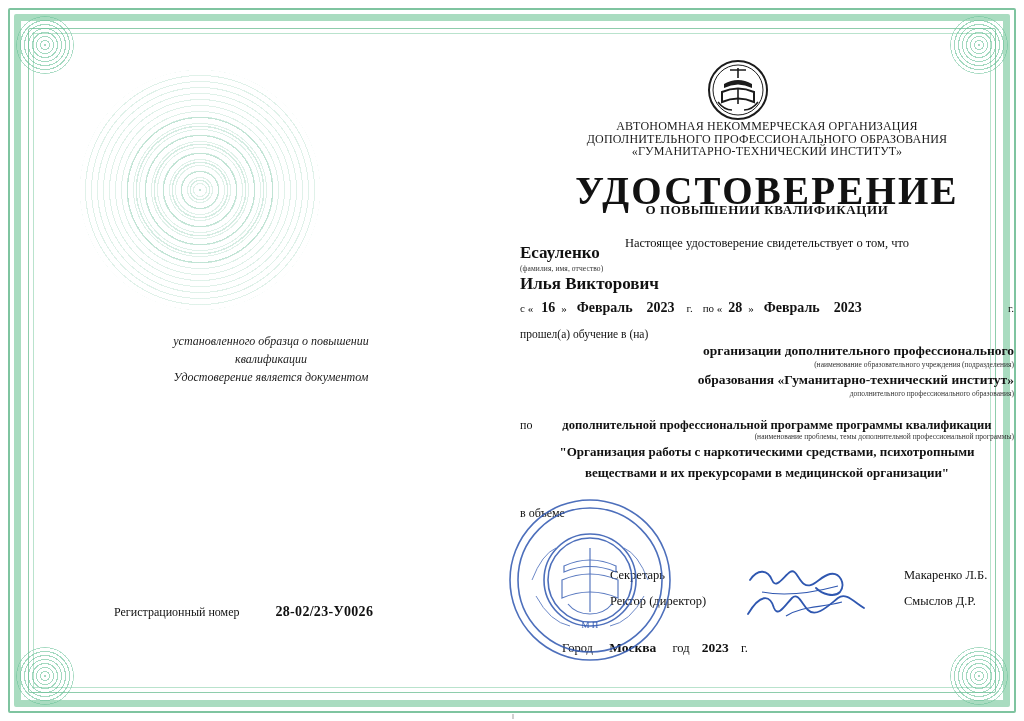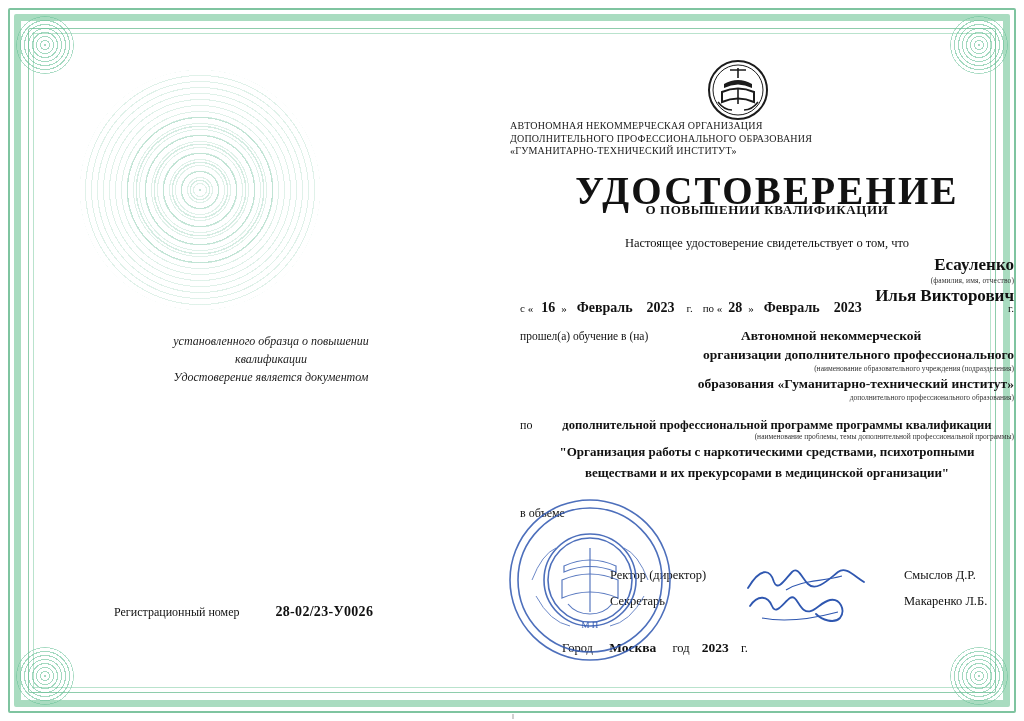--- a/index.html
+++ b/index.html
@@ -129,24 +129,25 @@
   .emblem {
     position: absolute;
     left: 660px;
     top: 14px;
     width: 64px;
     height: 64px;
   }
 
   .org-lines {
     position: absolute;
-    left: 464px;
+    left: 474px;
     top: 76px;
     width: 494px;
-    font-size: 10px;
+    text-align: center;
+    font-size: 12px;
     line-height: 12.5px;
     letter-spacing: .2px;
     color: #1a1a1a;
     font-family: "Liberation Serif", serif;
   }
 
   .main-title {
     position: absolute;
     left: 474px;
     top: 124px;
@@ -173,23 +174,23 @@
     left: 474px;
     top: 192px;
     width: 494px;
     text-align: center;
     font-size: 12.5px;
   }
 
   .fio {
     position: absolute;
     left: 474px;
-    top: 210px;
-    width: 494px;
-    text-align: right;
+    top: 198px;
+    width: 494px;
+    text-align: left;
   }
   .fio .name {
     font-size: 17px;
     font-weight: bold;
     line-height: 22px;
   }
   .caption {
     font-size: 7.5px;
     color: #333;
     letter-spacing: .1px;
@@ -435,21 +436,20 @@
       <span class="val">Февраль</span>
       <span style="width:14px"></span>
       <span class="val">2023</span>
       <span style="flex:1"></span>
       <span class="small">г.</span>
     </div>
 
     <div class="study-block">
       <div class="study-line1">
         <span class="lbl">прошел(а) обучение в (на)</span>
-        <span class="org">Автономной некоммерческой</span>
       </div>
       <div class="org-center">организации дополнительного профессионального</div>
       <div class="cap-center">(наименование образовательного учреждения (подразделения)</div>
       <div class="org-center">образования «Гуманитарно-технический институт»</div>
       <div class="cap-center">дополнительного профессионального образования)</div>
     </div>
 
     <div class="program-block">
       <div class="program-line1">
         <span class="po">по</span>
@@ -460,39 +460,39 @@
       <div class="program-name">веществами и их прекурсорами в медицинской организации"</div>
     </div>
 
     <div class="volume-block">
       <div class="volume-line">
         <span class="lbl">в объеме</span>
       </div>
     </div>
 
     <div class="signatures">
+      <div class="sig-row">
+        <span class="role">Секретарь</span>
+        <span class="line">
+          <svg width="130" height="34" viewBox="0 0 130 34" aria-hidden="true">
+            <path d="M8 14 C16 2, 26 4, 30 14 C34 24, 42 10, 48 6 C54 2, 56 14, 62 18 C70 24, 78 10, 88 8 C98 6, 104 18, 98 26 C92 32, 80 28, 74 22" fill="none" stroke="#2f57b0" stroke-width="1.8" stroke-linecap="round"></path>
+            <path d="M20 26 C40 30, 66 28, 96 20" fill="none" stroke="#2f57b0" stroke-width="1.1"></path>
+          </svg>
+        </span>
+        <span class="who">Макаренко Л.Б.</span>
+      </div>
       <div class="sig-row">
         <span class="role">Ректор (директор)</span>
         <span class="line">
           <svg width="130" height="28" viewBox="0 0 130 28" aria-hidden="true">
             <path d="M6 22 C18 2, 28 2, 32 16 C36 26, 44 12, 50 6 C56 0, 60 12, 66 18 C74 26, 86 14, 96 6 C104 0, 112 10, 122 16" fill="none" stroke="#2f57b0" stroke-width="1.8" stroke-linecap="round"></path>
             <path d="M44 24 C60 14, 78 16, 100 10" fill="none" stroke="#2f57b0" stroke-width="1.2"></path>
           </svg>
         </span>
         <span class="who">Смыслов Д.Р.</span>
-      </div>
-      <div class="sig-row">
-        <span class="role">Секретарь</span>
-        <span class="line">
-          <svg width="130" height="34" viewBox="0 0 130 34" aria-hidden="true">
-            <path d="M8 14 C16 2, 26 4, 30 14 C34 24, 42 10, 48 6 C54 2, 56 14, 62 18 C70 24, 78 10, 88 8 C98 6, 104 18, 98 26 C92 32, 80 28, 74 22" fill="none" stroke="#2f57b0" stroke-width="1.8" stroke-linecap="round"></path>
-            <path d="M20 26 C40 30, 66 28, 96 20" fill="none" stroke="#2f57b0" stroke-width="1.1"></path>
-          </svg>
-        </span>
-        <span class="who">Макаренко Л.Б.</span>
       </div>
     </div>
 
     <div class="city-row">
       <span>Город</span>
       <span style="display:inline-block;width:10px"></span>
       <span class="b">Москва</span>
       <span style="display:inline-block;width:10px"></span>
       <span>год</span>
       <span style="display:inline-block;width:6px"></span>

